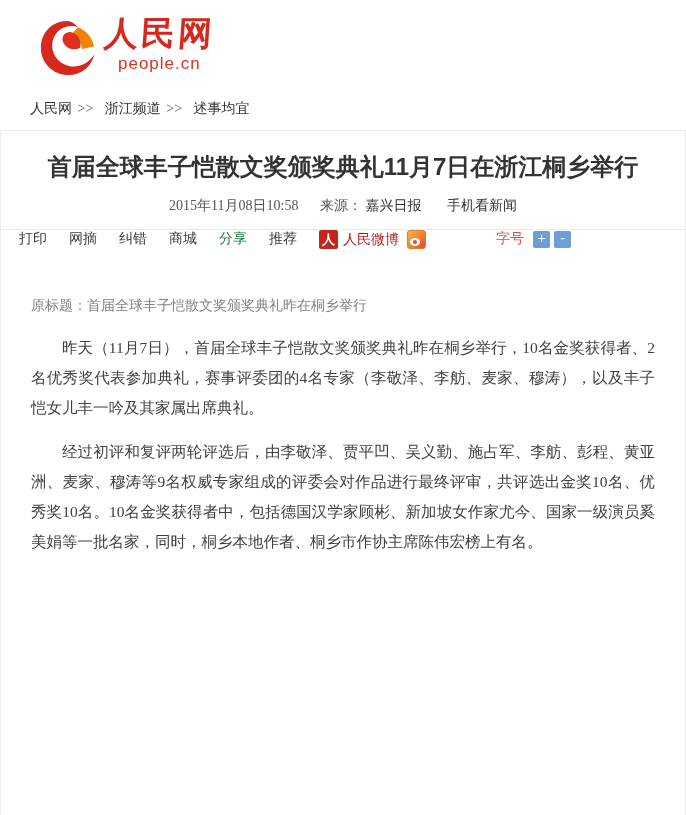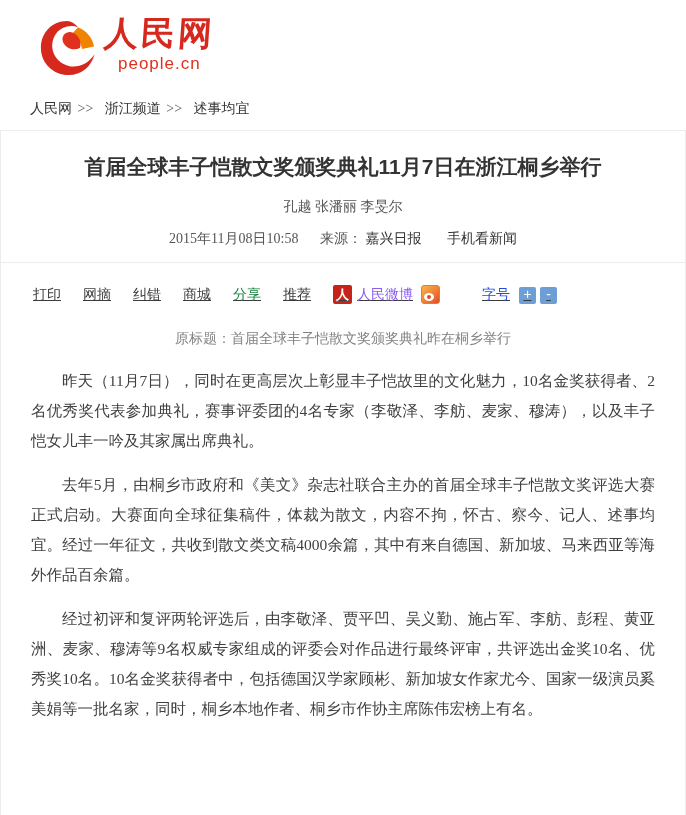--- a/index.html
+++ b/index.html
@@ -28,80 +28,79 @@
   }
   .breadcrumb span { margin-right: 6px; }
   .breadcrumb .sep { color: #555; margin: 0 8px 0 2px; }
   .breadcrumb a { color: #333; text-decoration: none; cursor: pointer; }
 
   
   .main-box { border: 1px solid #ececec; border-bottom: none; min-height: 690px; }
 
   .title-block { text-align: center; padding: 20px 20px 14px; }
   .article-title {
-    font-size: 21px; font-weight: bold; color: #333; line-height: 32px;
+    font-size: 24px; font-weight: bold; color: #333; line-height: 32px;
     font-family: "Liberation Sans", "DejaVu Sans", sans-serif;
   }
   .authors {
     margin-top: 15px; font-size: 14px; color: #555;
     font-family: "Liberation Serif", "DejaVu Serif", serif;
   }
   .meta-line {
     margin-top: 14px; font-size: 14px; color: #555;
     font-family: "Liberation Serif", "DejaVu Serif", serif;
   }
   .meta-line .date { margin-right: 18px; }
   .meta-line .src-label { color: #555; }
   .meta-line .src { color: #333; margin-right: 22px; cursor: pointer; }
   .meta-line .mobile { color: #333; cursor: pointer; }
 
   
   .toolbar {
     border-top: 1px solid #ececec; height: 42px;
-    display: flex; align-items: flex-end; padding: 0 32px;
+    display: flex; align-items: flex-start; padding: 0 18px;
     font-size: 14px; color: #3c3c3c;
     font-family: "Liberation Serif", "DejaVu Serif", serif;
-    text-decoration: underline;
   }
   .tool-item { margin-right: 22px; cursor: pointer; }
   .tool-item.muted { color: #15803d; }
   .weibo-group { display: flex; align-items: center; margin-right: 0; cursor: pointer; }
   .people-weibo-icon {
     width: 19px; height: 19px; background: #c5241b; color: #fff;
     font-size: 13px; font-weight: bold; text-align: center; line-height: 19px;
     border-radius: 2px; margin-right: 5px;
   }
-  .weibo-label { color: #8b5cf6; margin-right: 8px; }
+  .weibo-label { color: #b91c1c; margin-right: 8px; }
   .sina-weibo-icon {
     width: 19px; height: 19px; border-radius: 3px; position: relative;
     background: linear-gradient(135deg, #f9b44c 0%, #ef7f33 55%, #e2492a 100%);
     border: 1px solid #d9822b;
   }
   .sina-weibo-icon::before {
     content: ""; position: absolute; left: 2px; bottom: 2px;
     width: 10px; height: 8px; background: #fff; border-radius: 50%;
   }
   .sina-weibo-icon::after {
     content: ""; position: absolute; left: 5px; bottom: 4px;
     width: 4px; height: 4px; background: #e2492a; border-radius: 50%;
   }
   .fontsize-group { margin-left: auto; margin-right: 96px; display: flex; align-items: center; }
-  .fontsize-label { color: #1d4ed8; margin-right: 5px; }
+  .fontsize-label { color: #ef4444; margin-right: 5px; }
   .fs-btn {
     width: 17px; height: 17px; background: #6d9fd6; color: #fff;
     font-size: 14px; line-height: 15px; text-align: center; border-radius: 2px;
     margin-left: 4px; cursor: pointer; font-family: "Liberation Sans", sans-serif;
   }
 
   
   .article-body {
     padding: 0 30px 20px;
     font-family: "Liberation Serif", "DejaVu Serif", serif;
   }
-  .original-title { margin-top: 26px; font-size: 14px; color: #828282; text-align: center; }
+  .original-title { margin-top: 26px; font-size: 14px; color: #828282; }
   .article-body p {
     margin-top: 14px; font-size: 15.5px; color: #3f3f3f;
     line-height: 30px; text-indent: 2em; text-align: justify;
   }
   .article-body p:first-of-type { margin-top: 18px; }
 </style>
 </head>
 <body>
 
 <div class="header">
@@ -124,21 +123,20 @@
   <span class="sep">&gt;&gt;</span>
   <a>浙江频道</a>
   <span class="sep">&gt;&gt;</span>
   <a>述事均宜</a>
 </div>
 
 <div class="main-box">
 
   <div class="title-block">
     <h1 class="article-title">首届全球丰子恺散文奖颁奖典礼11月7日在浙江桐乡举行</h1>
-    <div class="authors">孔越 张潘丽 李旻尔</div>
     <div class="meta-line">
       <span class="date">2015年11月08日10:58</span>
       <span class="src-label">来源：</span>
       <span class="src">嘉兴日报</span>
       <span class="mobile">手机看新闻</span>
     </div>
   </div>
 
   <div class="toolbar">
     <span class="tool-item">打印</span>
@@ -156,19 +154,18 @@
       <span class="fontsize-label">字号</span>
       <span class="fs-btn">+</span>
       <span class="fs-btn">-</span>
     </span>
   </div>
 
   <div class="article-body">
     <div class="original-title">
       <span>原标题：</span><span>首届全球丰子恺散文奖颁奖典礼昨在桐乡举行</span>
     </div>
-    <p>昨天（11月7日），同时在更高层次上彰显丰子恺故里的文化魅力，10名金奖获得者、2名优秀奖代表参加典礼，赛事评委团的4名专家（李敬泽、李舫、麦家、穆涛），以及丰子恺女儿丰一吟及其家属出席典礼。</p>
-    <p>去年5月，由桐乡市政府和《美文》杂志社联合主办的首届全球丰子恺散文奖评选大赛正式启动。大赛面向全球征集稿件，体裁为散文，内容不拘，怀古、察今、记人、述事均宜。经过一年征文，共收到散文类文稿4000余篇，其中有来自德国、新加坡、马来西亚等海外作品百余篇。</p>
+    <p>昨天（11月7日），首届全球丰子恺散文奖颁奖典礼昨在桐乡举行，10名金奖获得者、2名优秀奖代表参加典礼，赛事评委团的4名专家（李敬泽、李舫、麦家、穆涛），以及丰子恺女儿丰一吟及其家属出席典礼。</p>
     <p>经过初评和复评两轮评选后，由李敬泽、贾平凹、吴义勤、施占军、李舫、彭程、黄亚洲、麦家、穆涛等9名权威专家组成的评委会对作品进行最终评审，共评选出金奖10名、优秀奖10名。10名金奖获得者中，包括德国汉学家顾彬、新加坡女作家尤今、国家一级演员奚美娟等一批名家，同时，桐乡本地作者、桐乡市作协主席陈伟宏榜上有名。</p>
 
   </div>
 
 </div>
 
 </body></html>

